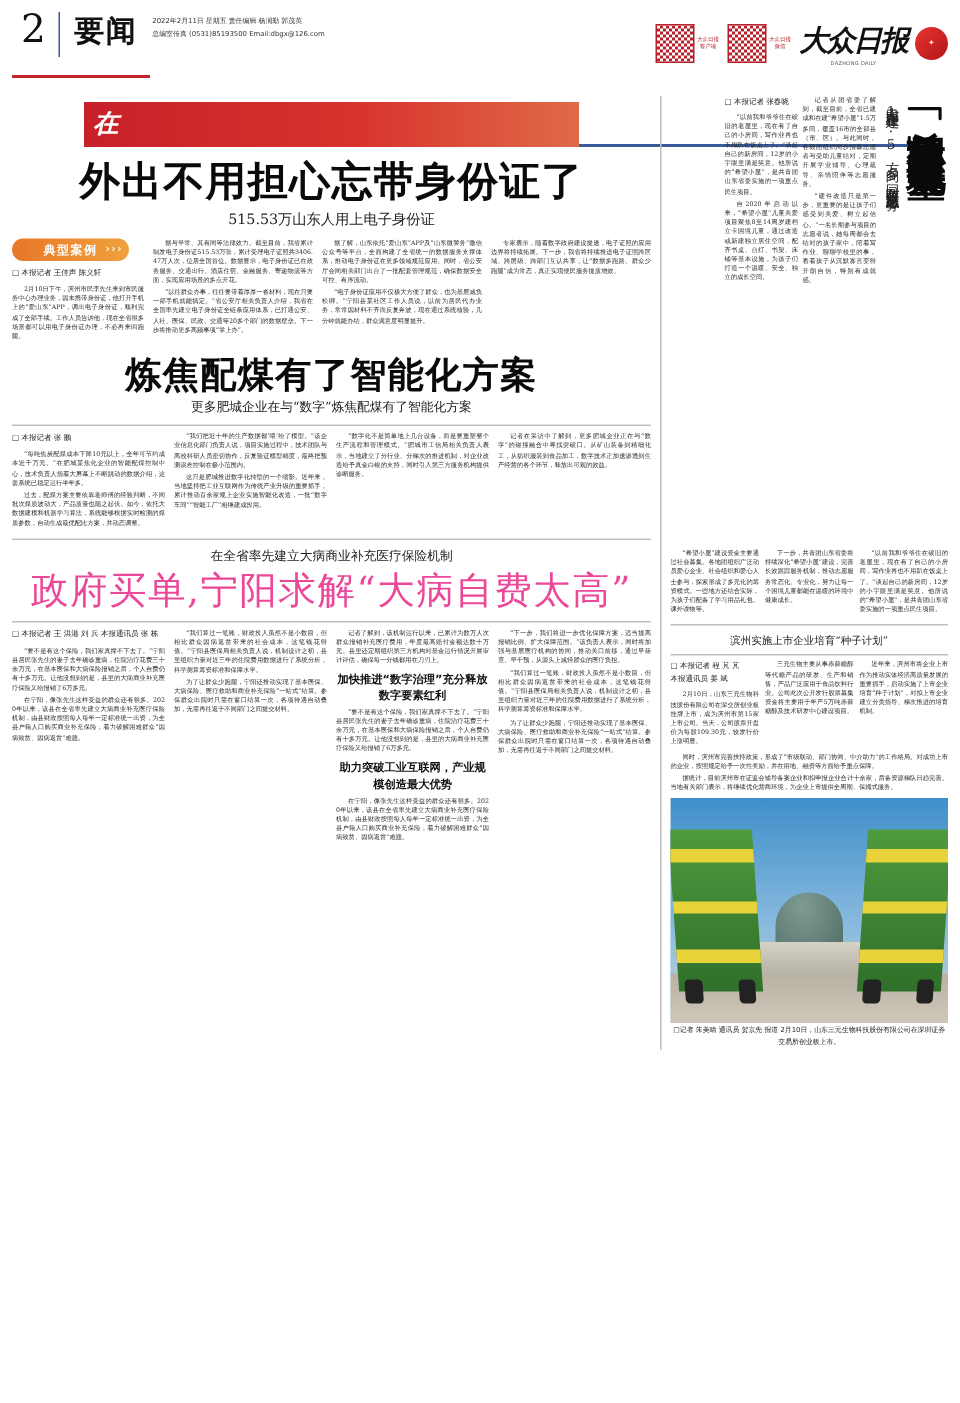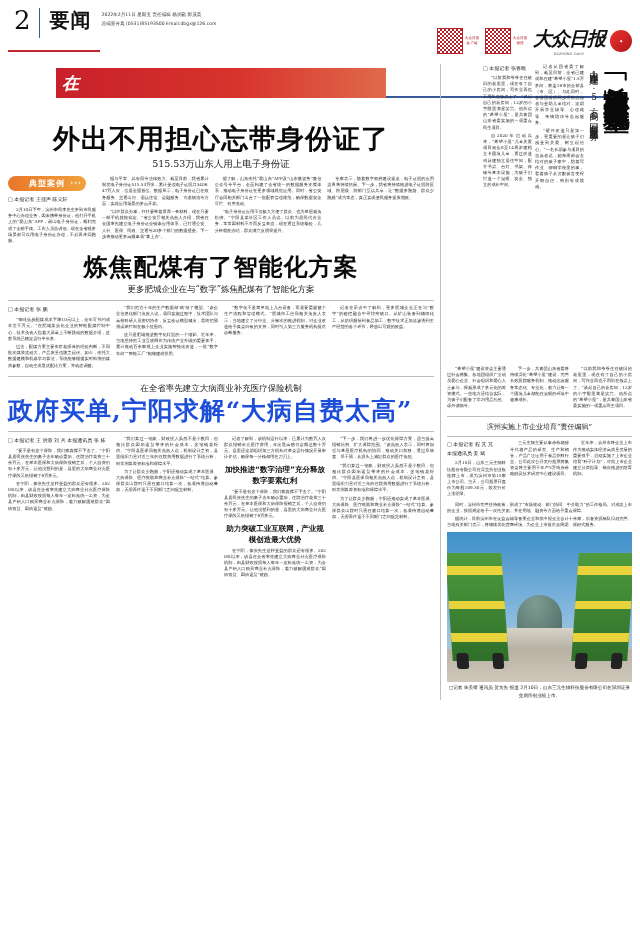--- a/index.html
+++ b/index.html
@@ -23,21 +23,21 @@
   }
   .sec-divider { width:1px; background:#3a5a9a; height:30px; margin-top:2px; }
   .sec-title {
     font-family:"DejaVu Sans","Liberation Sans",sans-serif;
     font-weight:bold; font-size:20px; line-height:28px; letter-spacing:1px;
     color:#111; padding:0 10px;
   }
   .pub-meta { padding-top:5px; font-size:4.6px; line-height:8.5px; color:#333; }
 
   .masthead-right {
-    position:absolute; right:0; top:20px; display:flex; align-items:center; gap:5px;padding-left:44px;
+    position:absolute; right:0; top:8px; display:flex; align-items:center; gap:5px;padding-left:44px;
   }
   .qr { width:26px; height:26px; background:
       repeating-conic-gradient(#b8202a 0 25%, #ffffff 0 50%) 0 0 / 4px 4px; border:1px solid #b8202a; }
   .qr-label { font-size:3.6px; line-height:5px; color:#b8202a; text-align:center; width:16px; }
   .qr-wrap { display:flex; align-items:center; gap:1px; }
   .logo-text {
     font-family:"DejaVu Serif","Liberation Serif",serif;
     font-size:19px; font-weight:bold; font-style:italic; color:#111; letter-spacing:-1px;
   }
   .logo-badge {
@@ -66,37 +66,37 @@
     font-size:17px; font-weight:bold; font-style:italic; margin-right:4px; line-height:1;
   }
   .banner-txt { color:#fff; }
   .banner-main { font-size:11.5px; font-weight:bold; letter-spacing:.4px; line-height:13px; }
   .banner-sub { font-size:7px; letter-spacing:2px; text-align:center; line-height:10px; }
 
   
   .hl1 {
     text-align:center; font-family:"DejaVu Sans","Liberation Sans",sans-serif;
     font-weight:bold; font-size:27px; line-height:34px; letter-spacing:1px;
-    margin-top:24px; color:#0a0a0a;
+    margin-top:7px; color:#0a0a0a;
   }
   .sub1 { text-align:center; font-size:9.5px; line-height:15px; color:#222;
           font-family:"DejaVu Serif","Liberation Serif",serif; }
 
   .hl2 {
     text-align:center; font-family:"DejaVu Sans","Liberation Sans",sans-serif;
     font-weight:bold; font-size:24px; line-height:30px; letter-spacing:1px; color:#0a0a0a;
   }
   .sub2 { text-align:center; font-size:8.5px; line-height:14px; color:#222;
           font-family:"DejaVu Serif","Liberation Serif",serif; }
 
   .kicker { text-align:center; font-size:8.5px; line-height:13px; color:#222;
             font-family:"DejaVu Serif","Liberation Serif",serif; }
   .hl3 {
-    font-family:"DejaVu Serif","Liberation Serif",serif;
-    font-weight:bold; font-size:25px; line-height:32px; letter-spacing:1px; color:#1d4ed8;
+    text-align:center; font-family:"DejaVu Serif","Liberation Serif",serif;
+    font-weight:normal; font-size:25px; line-height:32px; letter-spacing:1px; color:#ec4899;
   }
 
   
   .case-badge {
     width:78px; height:15px; border-radius:8px;
     background:linear-gradient(90deg,#e8772a,#f0a13c);
     color:#fff; font-size:8px; font-weight:bold; line-height:15px;
     text-align:center; letter-spacing:1px; position:relative;
   }
   .case-badge .arrows { position:absolute; right:4px; top:0; font-size:7px; opacity:.9; }
@@ -301,21 +301,21 @@
         <div class="tcol" style="flex:1;">
           <p>下一步，共青团山东省委将持续深化“希望小屋”建设，完善长效跟踪服务机制，推动志愿服务常态化、专业化，努力让每一个困境儿童都能在温暖的环境中健康成长。</p>
         </div>
         <div class="tcol" style="flex:1;">
           <p>“以前我和爷爷住在破旧的老屋里，现在有了自己的小房间，写作业再也不用趴在饭桌上了。”谈起自己的新房间，12岁的小宇眼里满是笑意。他所说的“希望小屋”，是共青团山东省委实施的一项重点民生项目。</p>
         </div>
       </div>
 
       <div class="hline" style="margin:5px 0;"></div>
 
-      <div class="kicker2">滨州实施上市企业培育“责任编辑”</div>
+      <div class="kicker2">滨州实施上市企业培育“种子计划”</div>
       <div class="hline" style="margin:3px 0;"></div>
 
       <div style="display:flex; gap:4px;">
         <div class="tcol" style="flex:1;">
           <div class="byline" style="white-space:pre-line;">□ 本报记者  程 芃 芃
 本报通讯员  姜 斌</div>
           <p style="margin-top:2px;">2月10日，山东三元生物科技股份有限公司在深交所创业板挂牌上市，成为滨州市第15家上市公司。当天，公司股票开盘价为每股109.30元，较发行价上涨明显。</p>
         </div>
         <div class="tcol" style="flex:1;">
           <p>三元生物主要从事赤藓糖醇等代糖产品的研发、生产和销售，产品广泛应用于食品饮料行业。公司此次公开发行股票募集资金将主要用于年产5万吨赤藓糖醇及技术研发中心建设项目。</p>

